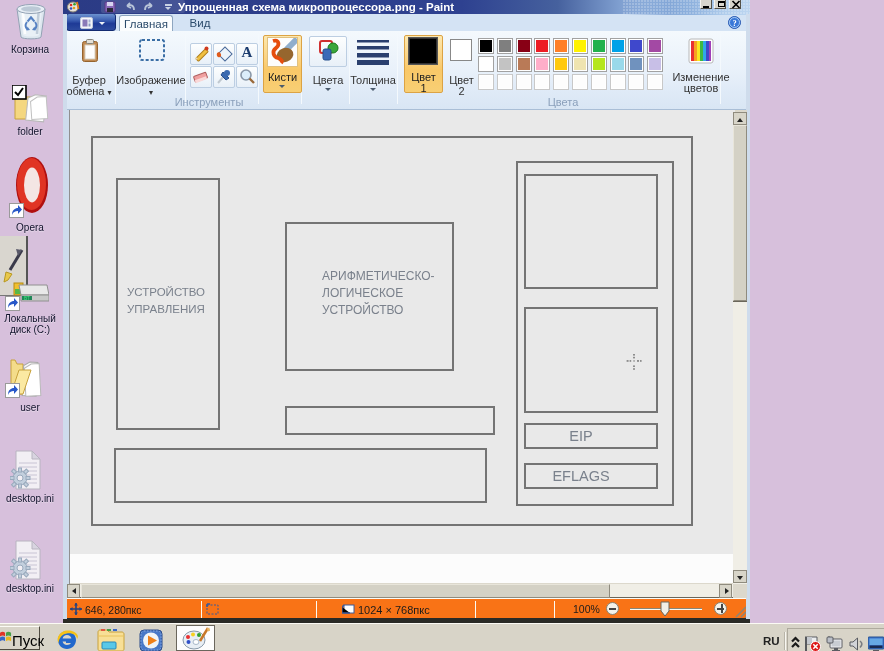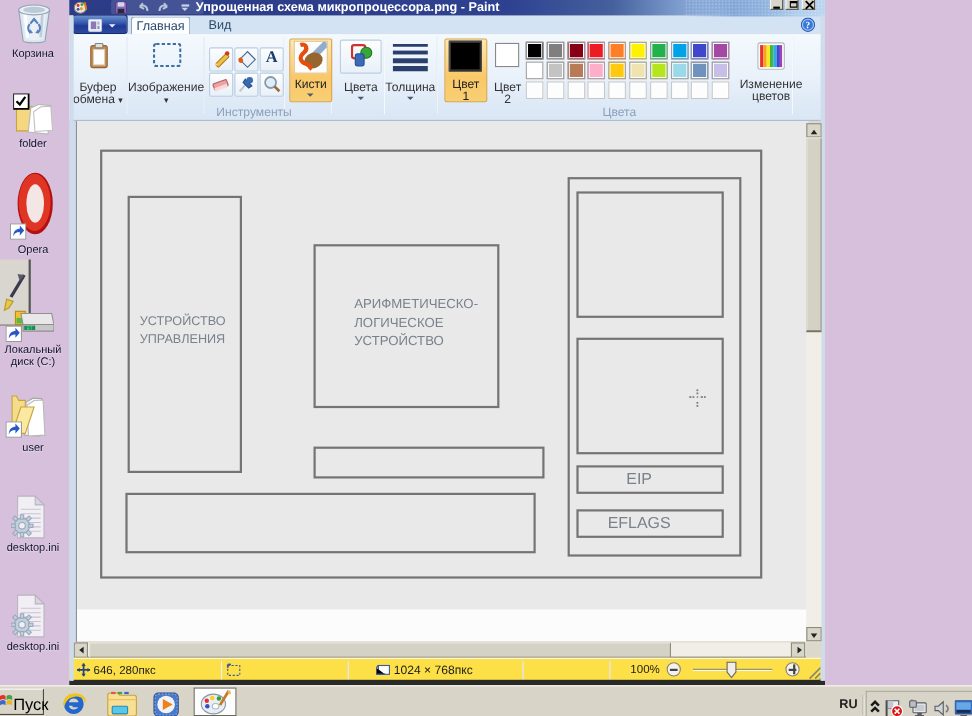--- a/index.html
+++ b/index.html
@@ -38,21 +38,21 @@
 
 #canvas { position:absolute; left:7px; top:110px; width:665px; height:473px; background:#e9e9e9; overflow:hidden; }
 #whitebottom { position:absolute; left:0; top:444px; width:665px; height:29px; background:#fcfcfc; }
 .dbox { position:absolute; border:2px solid #747474; }
 .dtext { position:absolute; color:#7a818c; }
 
 .sbtrack { position:absolute; background:#f0eee6; border-bottom:1px solid #6a665a; }
 .sbthumb { position:absolute; background:#d4d1c5; border:1px solid #8f8b7e; border-top-color:#e8e5da; border-left-color:#e8e5da; box-shadow:0 1px 0 #6a665a; }
 .sbarrow { position:absolute; width:13px; height:13px; background:#d8d5c9; border:1px solid #8f8b7e; }
 .sbarrow i { position:absolute; width:0; height:0; }
-#statusbar { position:absolute; left:0; top:598px; width:687px; height:21px; background:#fde047; border-top:1px solid #fcfbf6; }
+#statusbar { position:absolute; left:0; top:598px; width:687px; height:21px; background:#f97316; border-top:1px solid #fcfbf6; }
 .sbicon { position:absolute; }
 .stext { position:absolute; font-size:10.5px; color:#1c1c1c; }
 .ssep { position:absolute; top:2px; height:17px; width:1px; background:#b9b5a5; border-right:1px solid #fbfaf3; }
 #darkstrip { position:absolute; left:0; top:618px; width:687px; height:5px; background:#2a2a26; }
 
 #taskbar { position:absolute; left:0; top:623px; width:884px; height:28px; background:#d8d4c8; border-top:1px solid #fbfaf5; }
 </style>
 </head>
 <body>
 
@@ -278,21 +278,21 @@
     </svg>
     <svg class="abs" style="left:152px;top:37px;" width="18" height="18" viewBox="0 0 18 18">
       <path d="M3 15 L9 8" stroke="#c0c8d0" stroke-width="2"></path>
       <path d="M8 4 L14 10 L11 12 L6 7 Z" fill="#3a6ab0" stroke="#26508e"></path>
       <circle cx="12" cy="5" r="3" fill="#3a6ab0"></circle>
     </svg>
     <svg class="abs" style="left:175px;top:37px;" width="18" height="18" viewBox="0 0 18 18">
       <circle cx="8" cy="7" r="5" fill="#dceefa" stroke="#8a98a8" stroke-width="1.6"></circle>
       <path d="M11.5 10.5 L16 15" stroke="#9a6a3a" stroke-width="2.4"></path>
     </svg>
-    <div class="glabel" style="left:133px;width:70px;">Инструменты</div>
+    <div class="glabel" style="left:111px;width:70px;">Инструменты</div>
 
     <div class="orangebtn" style="left:200px;top:4px;width:39px;height:58px;"></div>
     <div class="abs" style="left:204px;top:6px;width:31px;height:30px;background:#fdfdfd;border:1px solid #e0c080;"></div>
     <svg class="abs" style="left:205px;top:7px;" width="29" height="28" viewBox="0 0 29 28">
       <path d="M29 1 L17 13" stroke="#90aecc" stroke-width="6"></path>
       <ellipse cx="17" cy="17" rx="8.5" ry="7" fill="#96662e" transform="rotate(-20 17 17)"></ellipse>
       <path d="M5 3 C11 1 12 7 8 10 C3 14 6 19 10 20 C13 21 15 23 13 25" fill="none" stroke="#e64e0e" stroke-width="3.8"></path>
     </svg>
     <div class="btnlabel" style="left:200px;top:41px;width:39px;color:#222;">Кисти</div>
     <div class="caret" style="left:216px;top:54px;"></div>

